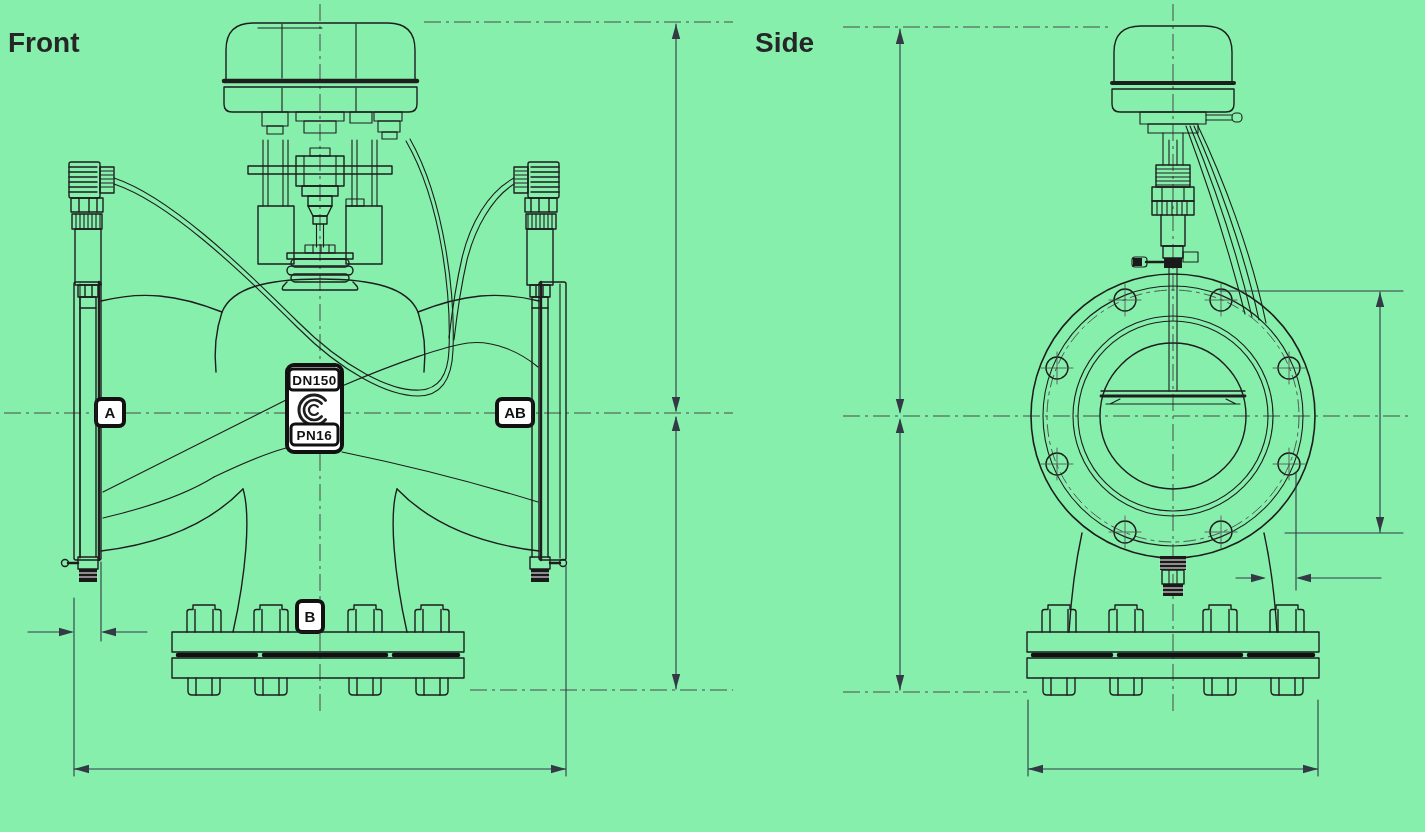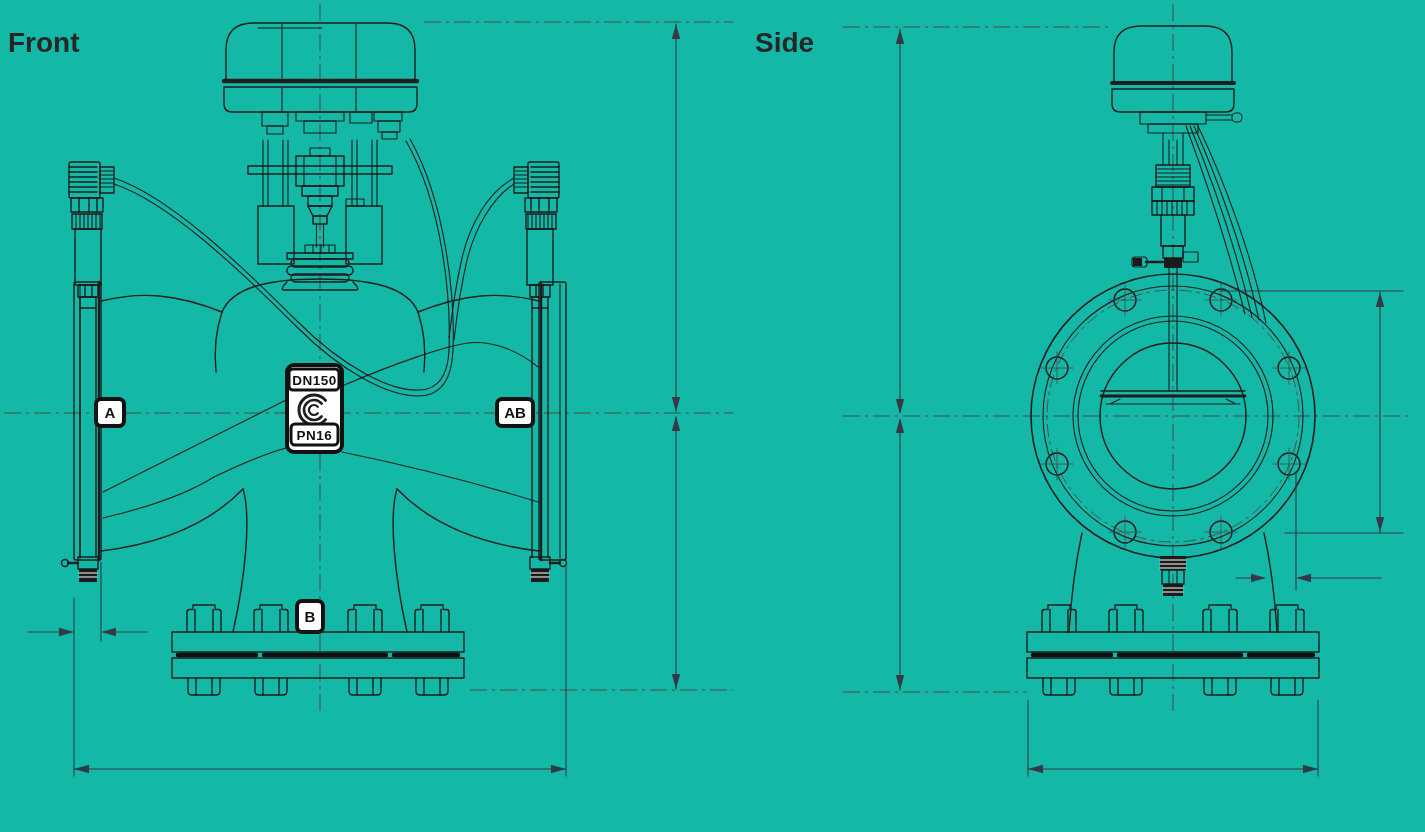--- a/index.html
+++ b/index.html
@@ -1,16 +1,16 @@
 <!DOCTYPE html>
 <html><head>
 <meta charset="utf-8">
 <style>
   html,body{margin:0;padding:0;background:#fff;}
-  #stage{position:relative;width:1425px;height:832px;background:#14b8a6;overflow:hidden;
+  #stage{position:relative;width:1425px;height:832px;background:#86efac;overflow:hidden;
          font-family:"Liberation Sans",sans-serif;}
   svg{position:absolute;left:0;top:0;}
   .ln{stroke:#1e1e1e;fill:none;stroke-width:1.4;stroke-linecap:round;stroke-linejoin:round;}
   .ln2{stroke:#1e1e1e;fill:none;stroke-width:1.1;stroke-linecap:round;}
   .bd{stroke:#111;fill:none;stroke-width:4;stroke-linejoin:round;}
   .bd3{stroke:#111;fill:none;stroke-width:3;stroke-linejoin:round;}
   .wfill{fill:#ffffff;}
   .dk{fill:#1a1a1a;stroke:none;}
   .wl{stroke:#ffffff;fill:none;stroke-width:1.1;}
   .gk{stroke:#111;fill:none;stroke-width:4.5;}

